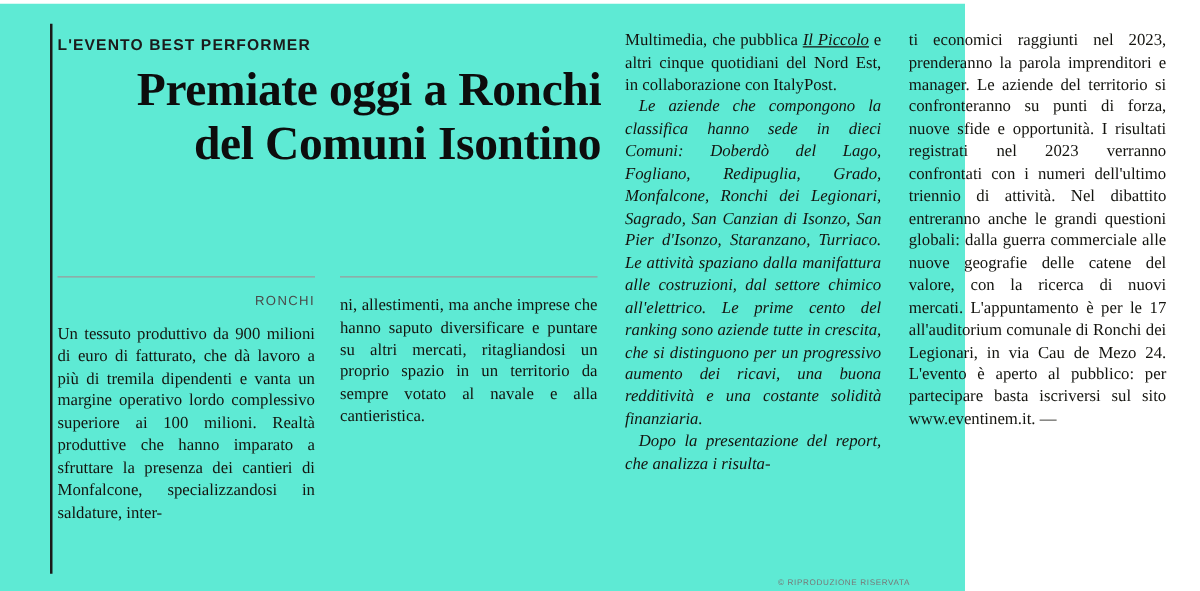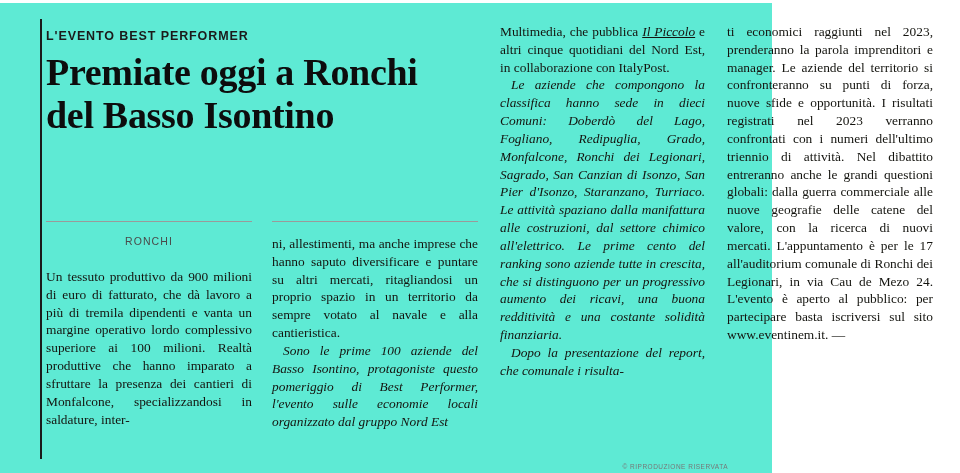--- a/index.html
+++ b/index.html
@@ -55,20 +55,21 @@
     font-weight: bold;
     font-size: 38px;
     line-height: 1.12;
     letter-spacing: -0.3px;
     color: #0d0d0d;
     margin: 0;
   }
   .headline .l {
     display: block;
     white-space: nowrap;
+    text-align: right;
   }
 
   
   .col-rule {
     position: absolute;
     background: #9a9a9a;
     height: 1px;
   }
 
   
@@ -96,22 +97,22 @@
   .col.c1 { left: 46px;  width: 206px; }
   .col.c2 { left: 272px; width: 206px; top: 232px; }
   .col.c3 { left: 500px; width: 205px; top: 20px; }
   .col.c4 { left: 727px; width: 206px; top: 20px; }
 
   .dateline {
     font-family: "Liberation Sans", sans-serif;
     font-size: 10.5px;
     letter-spacing: 1.1px;
     color: #4a4a4a;
-    margin: 0 0 19px 0;
-    text-align: center;
+    margin: 0 0 9px 0;
+    text-align: right;
   }
 
   .italic { font-style: italic; text-decoration: underline; }
 
   .copyright {
     position: absolute;
     right: 44px;
     bottom: 6px;
     font-family: "Liberation Sans", sans-serif;
     font-size: 6.5px;
@@ -123,41 +124,40 @@
 <body>
 
 <div class="page">
 
   <div class="left-rule"></div>
 
   <div class="head-block">
     <div class="kicker">L'EVENTO BEST PERFORMER</div>
     <h1 class="headline">
       <span class="l">Premiate oggi a Ronchi</span>
-      <span class="l">del Basso Isontino</span>
+      <span class="l">del Comuni Isontino</span>
     </h1>
   </div>
 
   <div class="col-rule" style="left:46px; top:218px; width:206px;"></div>
   <div class="col-rule" style="left:272px; top:218px; width:206px;"></div>
 
   <div class="col c1">
     <div class="dateline">RONCHI</div>
     <p>Un tessuto produttivo da 900 milioni di euro di fatturato, che dà lavoro a più di tremila dipendenti e vanta un margine operativo lordo complessivo superiore ai 100 milioni. Realtà produttive che hanno imparato a sfruttare la presenza dei cantieri di Monfalcone, specializzandosi in saldature, inter-</p>
   </div>
 
   <div class="col c2">
     <p>ni, allestimenti, ma anche imprese che hanno saputo diversificare e puntare su altri mercati, ritagliandosi un proprio spazio in un territorio da sempre votato al navale e alla cantieristica.</p>
-    <p>Sono le prime 100 aziende del Basso Isontino, protagoniste questo pomeriggio di Best Performer, l'evento sulle economie locali organizzato dal gruppo Nord Est</p>
   </div>
 
   <div class="col c3">
     <p>Multimedia, che pubblica <span class="italic">Il Piccolo</span> e altri cinque quotidiani del Nord Est, in collaborazione con ItalyPost.</p>
     <p>Le aziende che compongono la classifica hanno sede in dieci Comuni: Doberdò del Lago, Fogliano, Redipuglia, Grado, Monfalcone, Ronchi dei Legionari, Sagrado, San Canzian di Isonzo, San Pier d'Isonzo, Staranzano, Turriaco. Le attività spaziano dalla manifattura alle costruzioni, dal settore chimico all'elettrico. Le prime cento del ranking sono aziende tutte in crescita, che si distinguono per un progressivo aumento dei ricavi, una buona redditività e una costante solidità finanziaria.</p>
-    <p>Dopo la presentazione del report, che comunale i risulta-</p>
+    <p>Dopo la presentazione del report, che analizza i risulta-</p>
   </div>
 
   <div class="col c4">
     <p>ti economici raggiunti nel 2023, prenderanno la parola imprenditori e manager. Le aziende del territorio si confronteranno su punti di forza, nuove sfide e opportunità. I risultati registrati nel 2023 verranno confrontati con i numeri dell'ultimo triennio di attività. Nel dibattito entreranno anche le grandi questioni globali: dalla guerra commerciale alle nuove geografie delle catene del valore, con la ricerca di nuovi mercati. L'appuntamento è per le 17 all'auditorium comunale di Ronchi dei Legionari, in via Cau de Mezo 24. L'evento è aperto al pubblico: per partecipare basta iscriversi sul sito www.eventinem.it. —</p>
   </div>
 
   <div class="copyright">© RIPRODUZIONE RISERVATA</div>
 
 </div>
 

